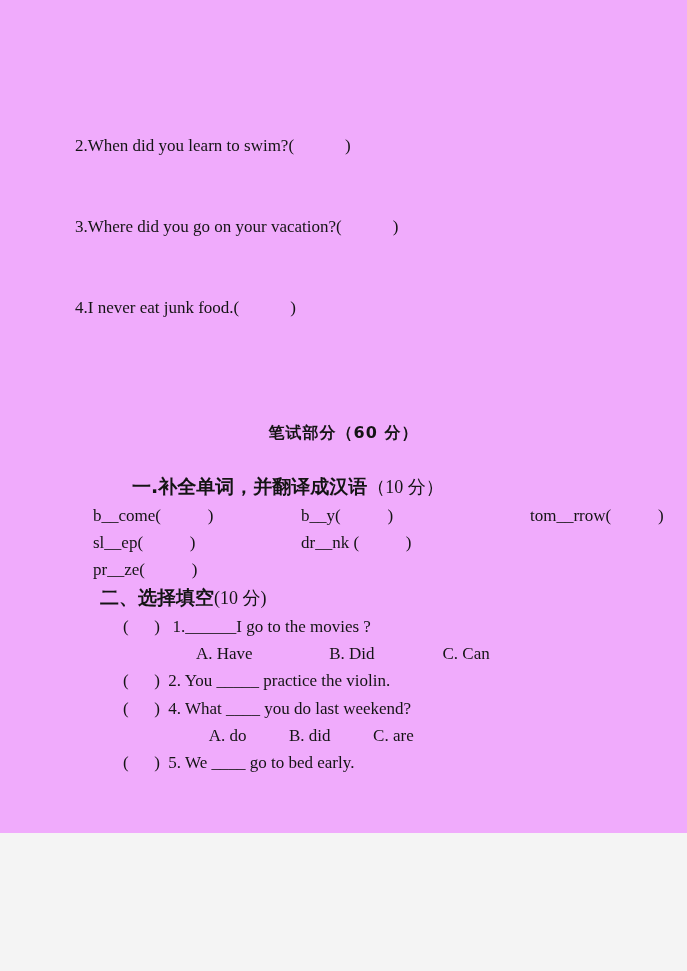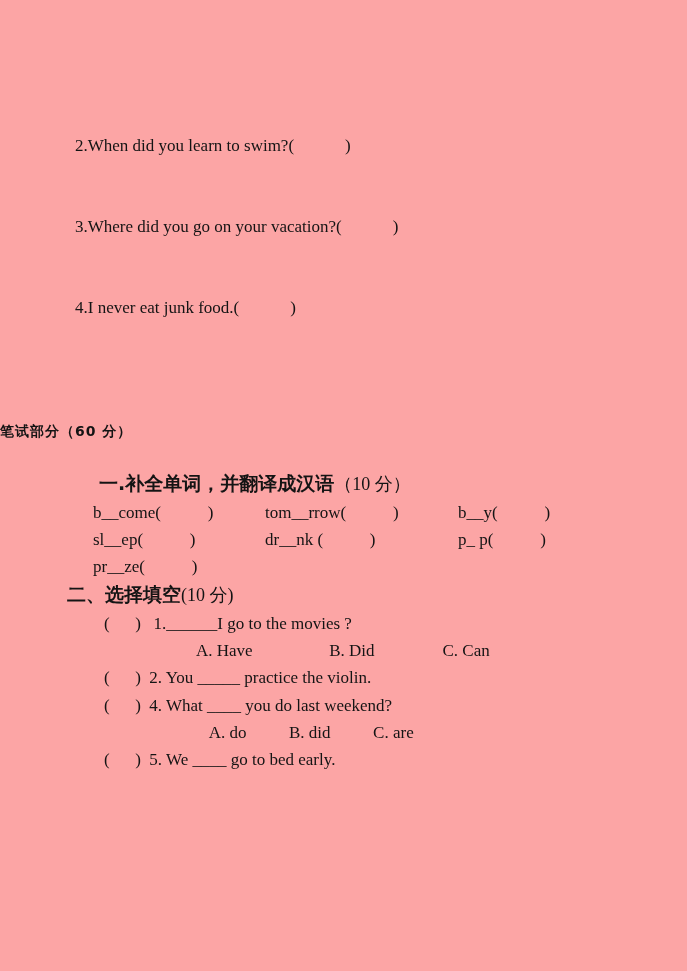--- a/index.html
+++ b/index.html
@@ -3,83 +3,83 @@
 <meta charset="utf-8">
 <style>
   html, body { margin: 0; padding: 0; }
   body {
     width: 687px; height: 971px;
     background: #f4f4f4;
     font-family: "Liberation Serif", "DejaVu Serif", serif;
   }
   .page {
     position: relative;
-    width: 687px; height: 971px;
-    background: #fca5a5;
+    width: 687px; height: 833px;
+    background: #f0abfc;
     color: #141414;
     overflow: hidden;
     font-size: 17px;
   }
   .pre { white-space: pre-wrap; }
   .listening {
     padding: 78px 0 0 75px;
     line-height: 27px;
   }
   .written-title {
     margin-top: 48px;
-    text-align: left;
-    font-size: 14px;
+    text-align: center;
+    font-size: 16px;
     font-weight: bold;
     font-family: "DejaVu Sans", "Liberation Sans", sans-serif;
     letter-spacing: 1px;
   }
-  .s-head { line-height: 28px; white-space: pre-wrap; }
+  .s-head { line-height: 28px; white-space: pre-wrap; margin-left: 33px; }
   .s-head .head-label {
     font-weight: bold;
     font-size: 19px;
     font-family: "DejaVu Sans", "Liberation Sans", sans-serif;
   }
   .s-head .head-score { font-size: 18px; }
   .s1-head { margin-top: 28px; padding-left: 99px; }
   .s2-head { padding-left: 67px; }
   .word-grid { padding-left: 93px; line-height: 27px; }
   .word-row {
     display: grid;
     grid-template-columns: 172px 193px 1fr;
     white-space: pre-wrap;
+    gap: 36px;
   }
   .questions { padding-left: 104px; line-height: 27.2px; }
-  .q-stem { white-space: pre-wrap; }
+  .q-stem { white-space: pre-wrap; margin-left: 19px; }
   .q-opts { white-space: pre-wrap; padding-left: 92px; }
 </style>
 </head>
 <body>
 
 <div class="page">
 
   <div class="listening pre">
     <div>2.When did you learn to swim?(            )</div>
     <div>3.Where did you go on your vacation?(            )</div>
     <div>4.I never eat junk food.(            )</div>
   </div>
 
   <div class="written-title">笔试部分（60 分）</div>
 
   <div class="s-head s1-head"><span class="head-label">一.补全单词，并翻译成汉语</span><span class="head-score">（10 分）</span></div>
 
   <div class="word-grid">
     <div class="word-row">
       <span>b__come(           )</span>
+      <span>b__y(           )</span>
       <span>tom__rrow(           )</span>
-      <span>b__y(           )</span>
     </div>
     <div class="word-row">
       <span>sl__ep(           )</span>
       <span>dr__nk (           )</span>
-      <span>p_ p(           )</span>
     </div>
     <div class="word-row">
       <span>pr__ze(           )</span>
     </div>
   </div>
 
   <div class="s-head s2-head"><span class="head-label">二、选择填空</span><span class="head-score">(10 分)</span></div>
 
   <div class="questions">
 

